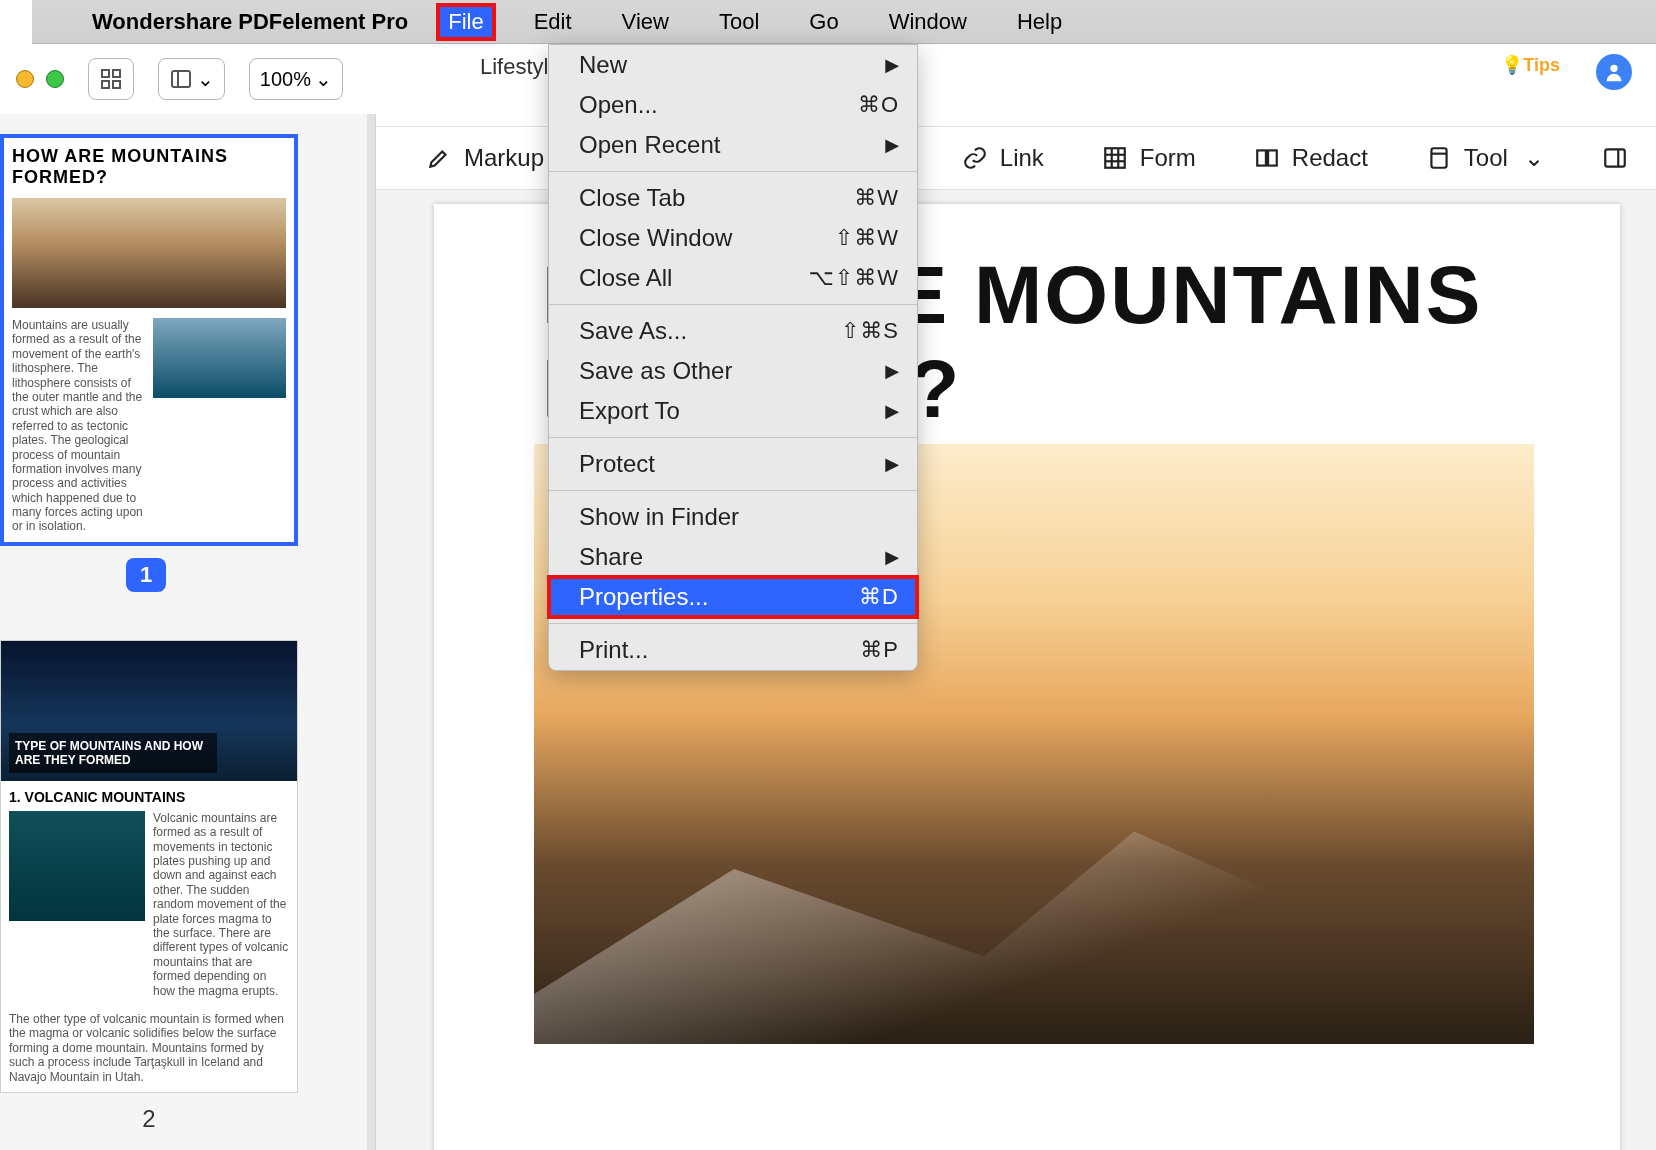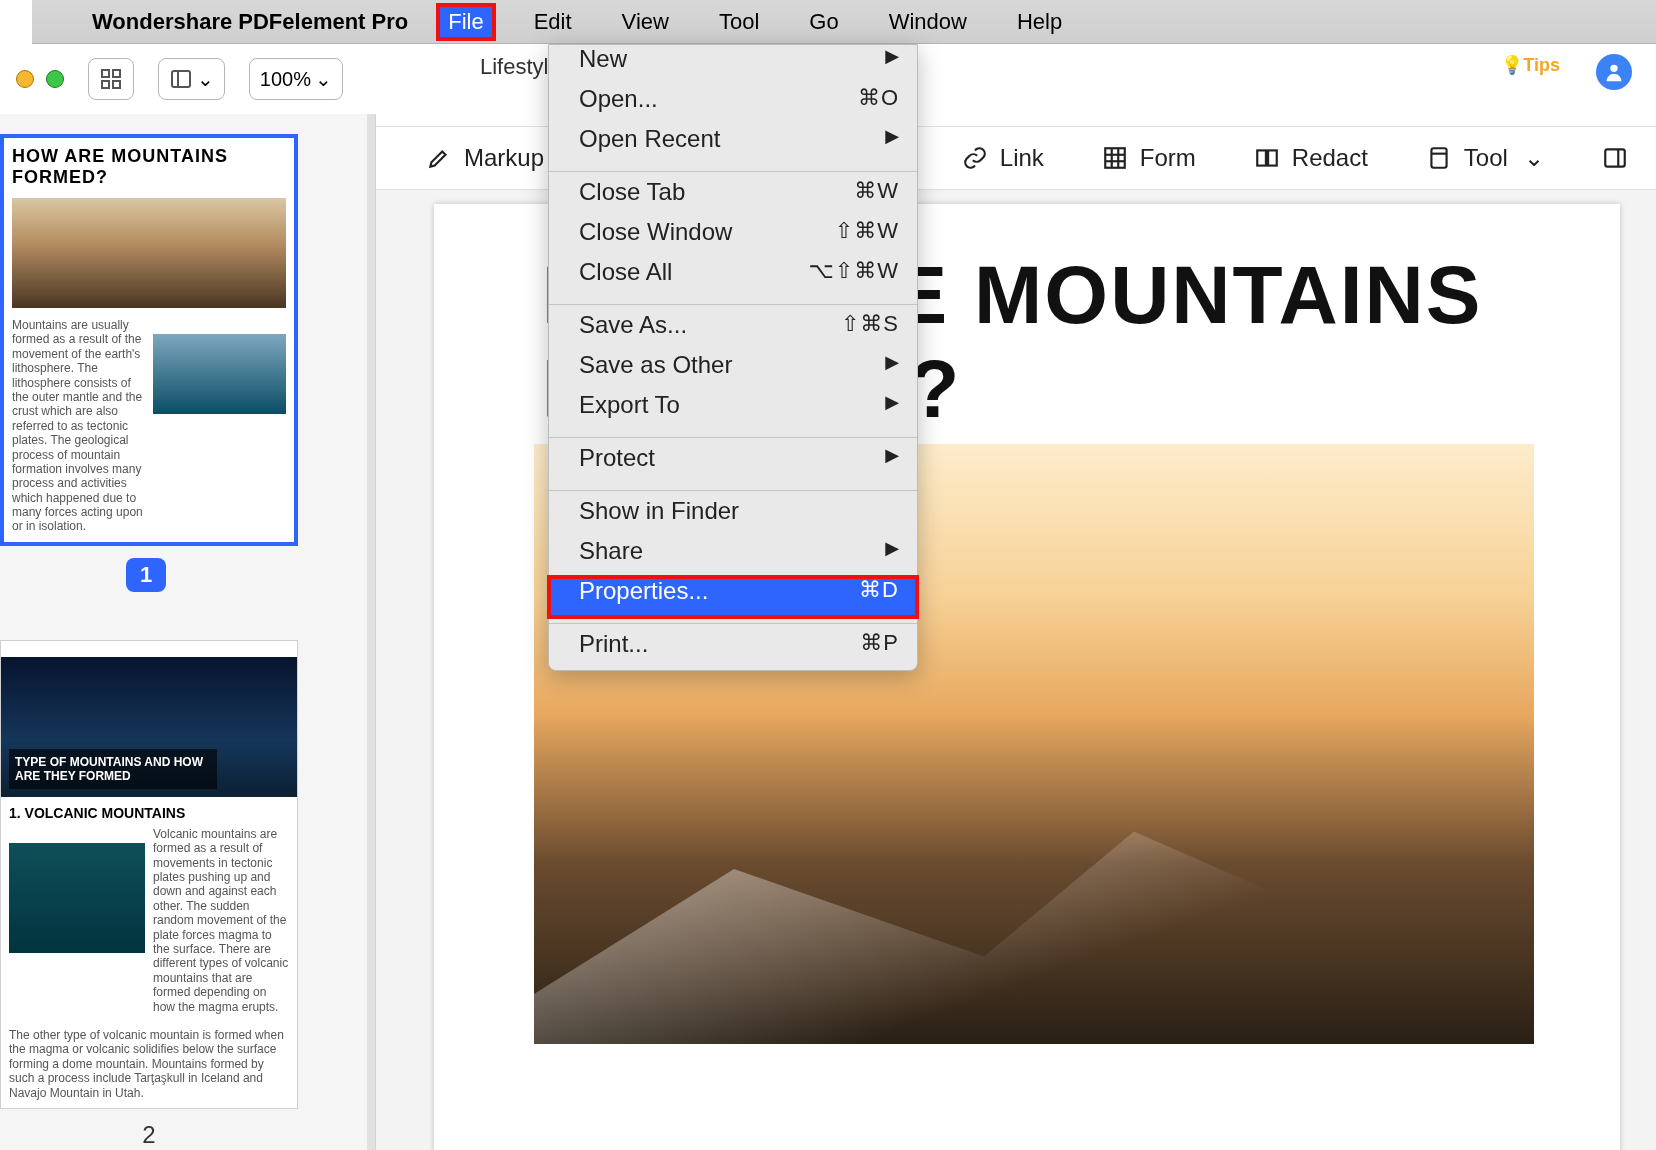--- a/index.html
+++ b/index.html
@@ -31,35 +31,35 @@
   .toolbar .titem svg{width:26px;height:26px;stroke:#222;fill:none;stroke-width:2;}
   .toolbar .spacer{flex:1}
   .vdivbtn{margin-right:28px;}
   
   .sidebar{position:absolute;left:0;top:114px;width:376px;bottom:0;background:#f5f5f5;border-right:1px solid #d4d4d4;overflow:hidden;padding:20px 60px 20px 0;}
   .thumb{width:298px;margin-left:0;background:#fff;border:1px solid #d0d0d0;position:relative;}
   .thumb.sel{border:4px solid #2f65ff;}
   .thumb .inner{padding:8px;}
   .thumb h4{font-family:Impact,"Arial Black",sans-serif;font-size:18px;letter-spacing:1px;}
   .thumb .small{font-size:12px;color:#555;line-height:1.2;}
-  .thumb .img{background:linear-gradient(180deg,#d9c7a3 0%,#b68f63 40%,#4a3522 100%);margin-top:16px;}
+  .thumb .img{background:linear-gradient(180deg,#d9c7a3 0%,#b68f63 40%,#4a3522 100%);}
   .pagebadge{display:inline-block;margin-top:12px;margin-left:126px;background:#2f65ff;color:#fff;border-radius:8px;padding:4px 14px;font-size:22px;font-weight:700;}
   .pagenum{text-align:center;width:298px;font-size:24px;color:#333;margin-top:12px;}
   
   .canvas{position:absolute;left:376px;right:0;top:190px;bottom:0;background:#f3f3f3;overflow:hidden;}
   .page{position:absolute;left:58px;top:14px;width:1186px;height:1060px;background:#fff;box-shadow:0 0 6px rgba(0,0,0,.2);}
   .page h1{font-family:Impact,"Arial Black",sans-serif;font-size:82px;letter-spacing:2px;color:#111;text-align:left;padding:44px 108px 10px 108px;}
   .page .bigimg{position:absolute;left:100px;top:240px;width:1000px;height:600px;background:
      linear-gradient(180deg,#fdeccb 0%,#f7d297 25%,#e8a85f 45%,#6a4b2f 70%,#2a2015 100%);
      overflow:hidden;}
   .page .bigimg::after{content:"";position:absolute;left:0;right:0;bottom:0;height:250px;background:linear-gradient(160deg,rgba(255,255,255,.85) 0%,rgba(255,255,255,.4) 20%,transparent 60%);clip-path:polygon(0 80%,20% 30%,45% 65%,60% 15%,80% 50%,100% 10%,100% 100%,0 100%);}  
   .page .pinkbox{position:absolute;left:100px;top:180px;width:870px;height:330px;background:#fde7dc;z-index:-1;}
   
   .menu{position:absolute;left:548px;top:44px;width:370px;background:#e9e9e9;border:1px solid #bcbcbc;border-radius:0 0 8px 8px;box-shadow:0 6px 24px rgba(0,0,0,.25);font-size:24px;color:#222;z-index:50;}
-  .menu .row{display:flex;justify-content:space-between;height:40px;padding:0 18px 0 30px;}
+  .menu .row{display:flex;align-items:center;justify-content:space-between;height:40px;padding:0 18px 0 30px;}
   .menu .row.hov{background:#2f65ff;color:#fff;outline:4px solid #e11;outline-offset:-2px;}
   .menu .row.disabled{color:#9a9a9a;}
   .menu .sep{height:1px;background:#c4c4c4;margin:6px 0;}
   .menu .sc{font-size:22px;letter-spacing:1px;}
   .menu .arrow{font-size:18px;}
   
   .sidebar::after{content:"";position:absolute;right:0;top:0;width:8px;height:100%;background:#e1e1e1;}
   .scrthumb{position:absolute;right:0;top:0;width:8px;height:72%;background:#bdbdbd;border-radius:4px;}
 </style>
 </head>

